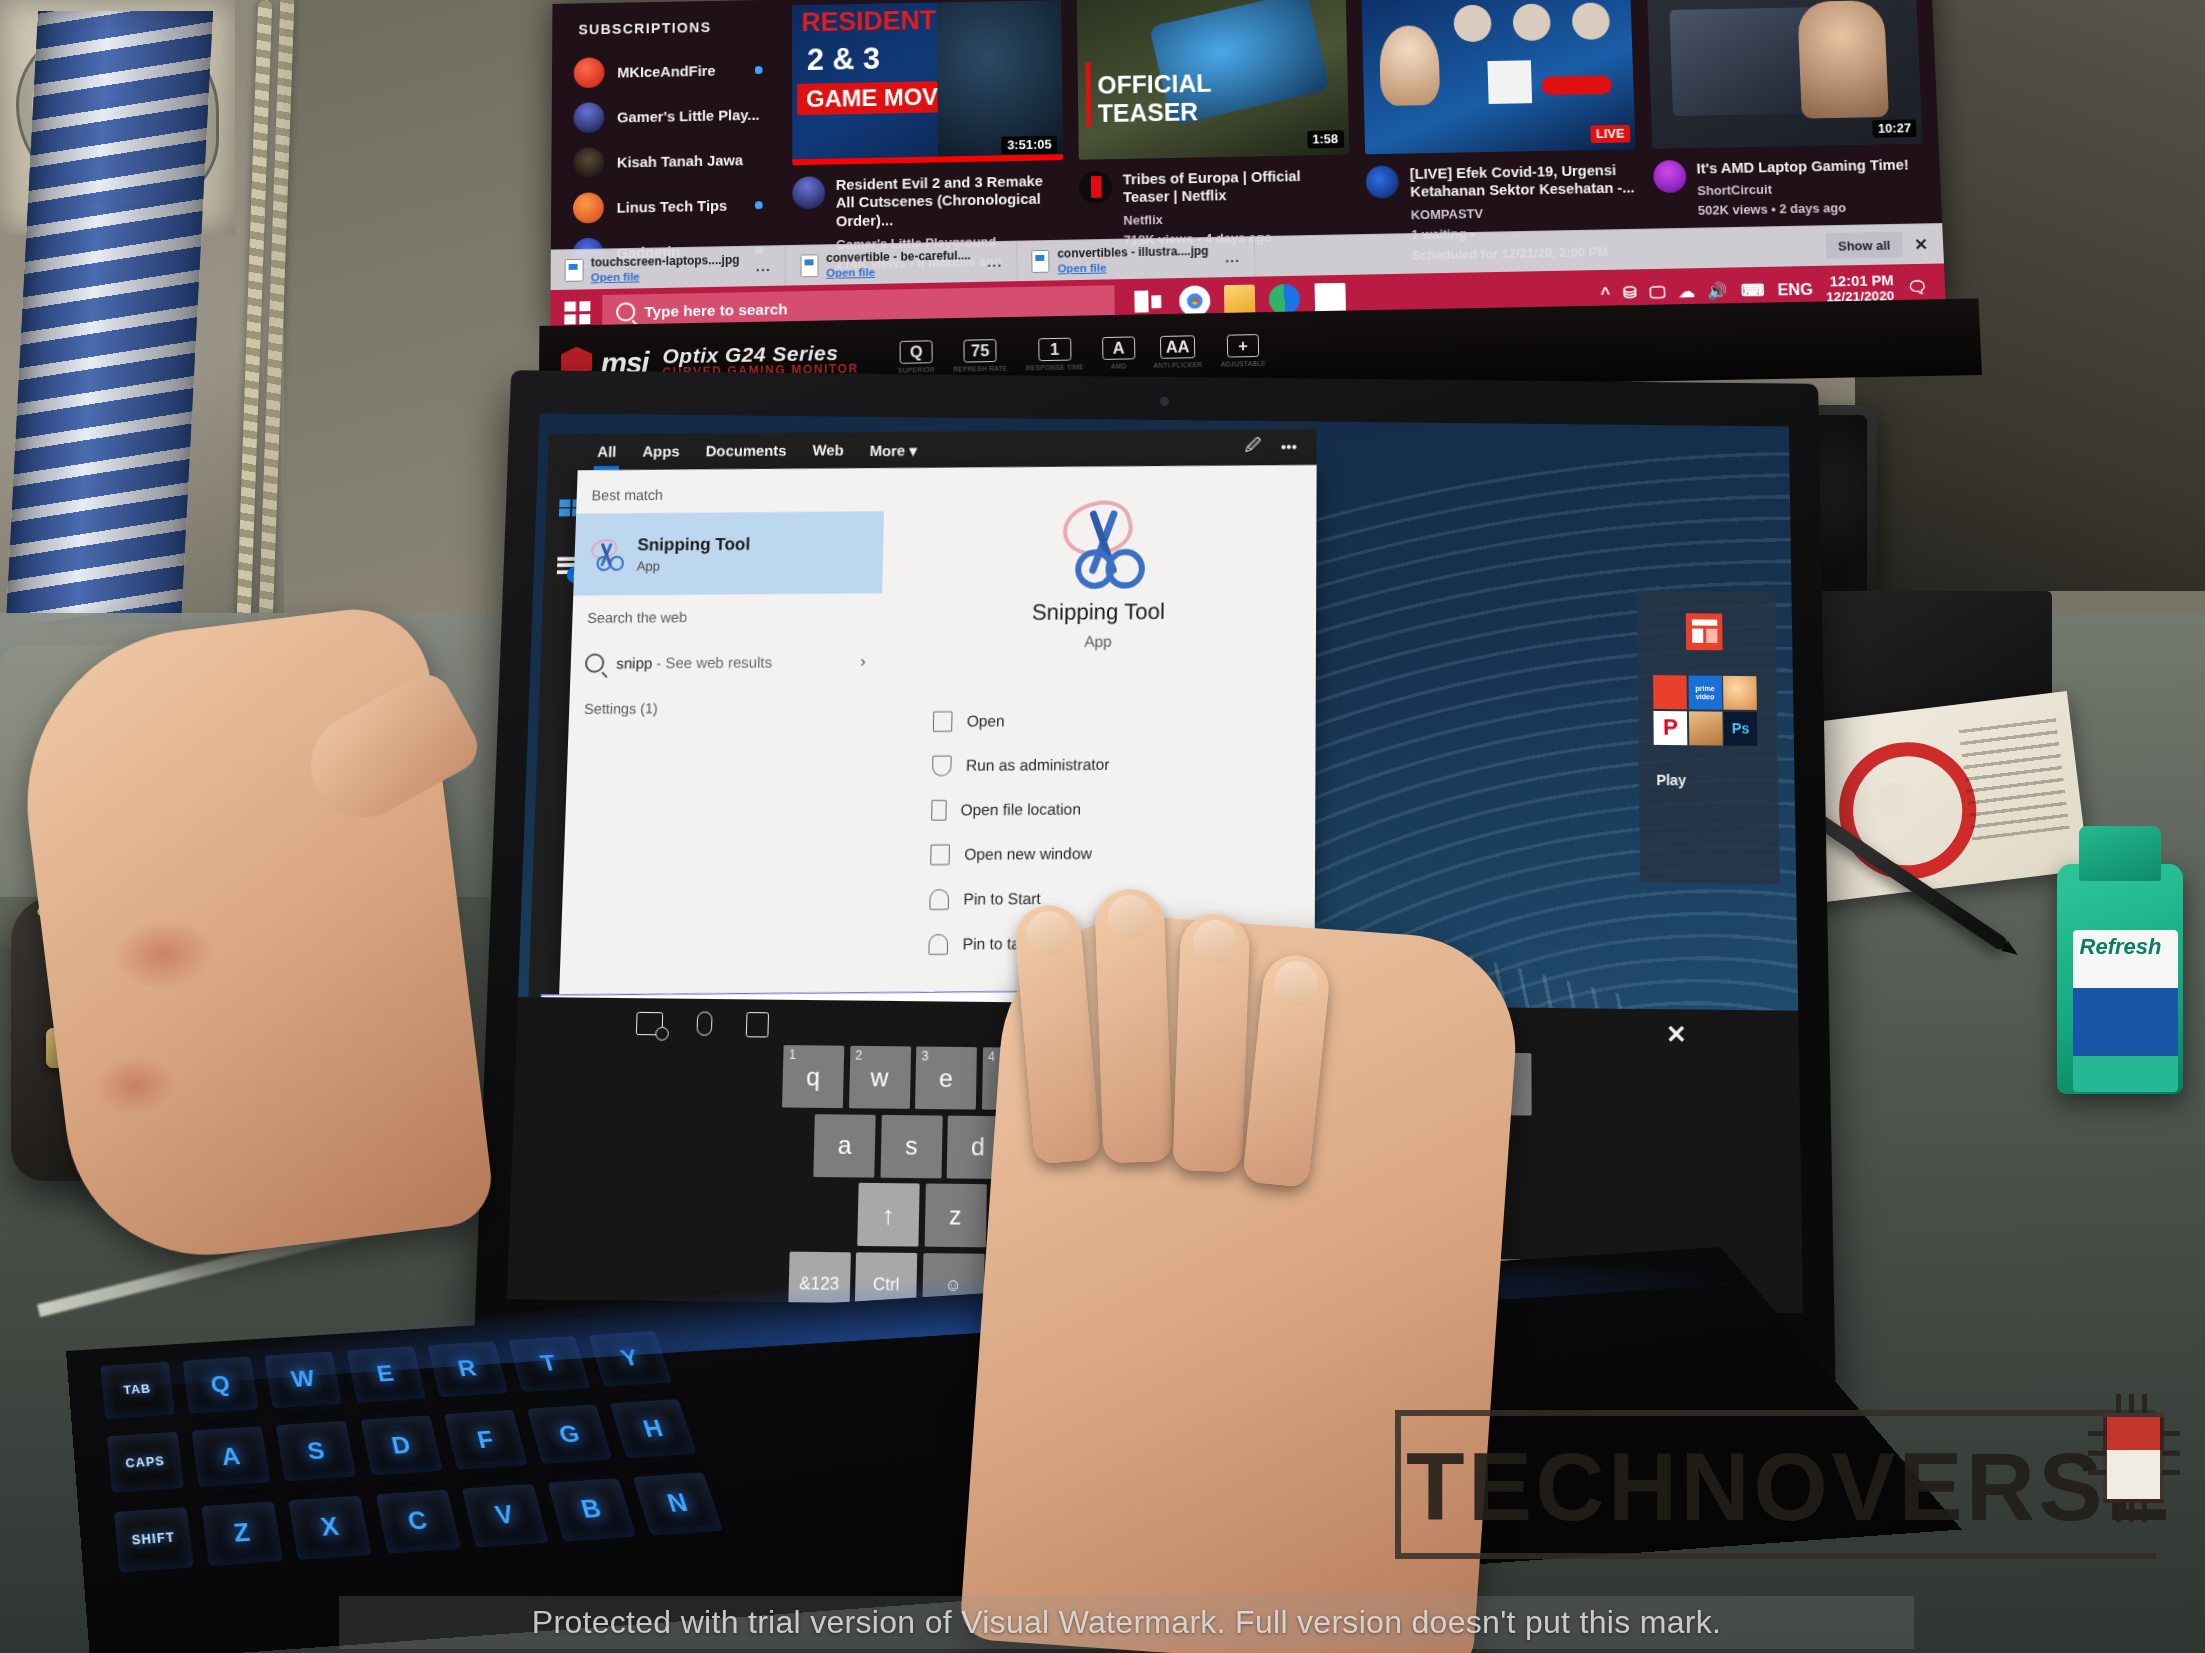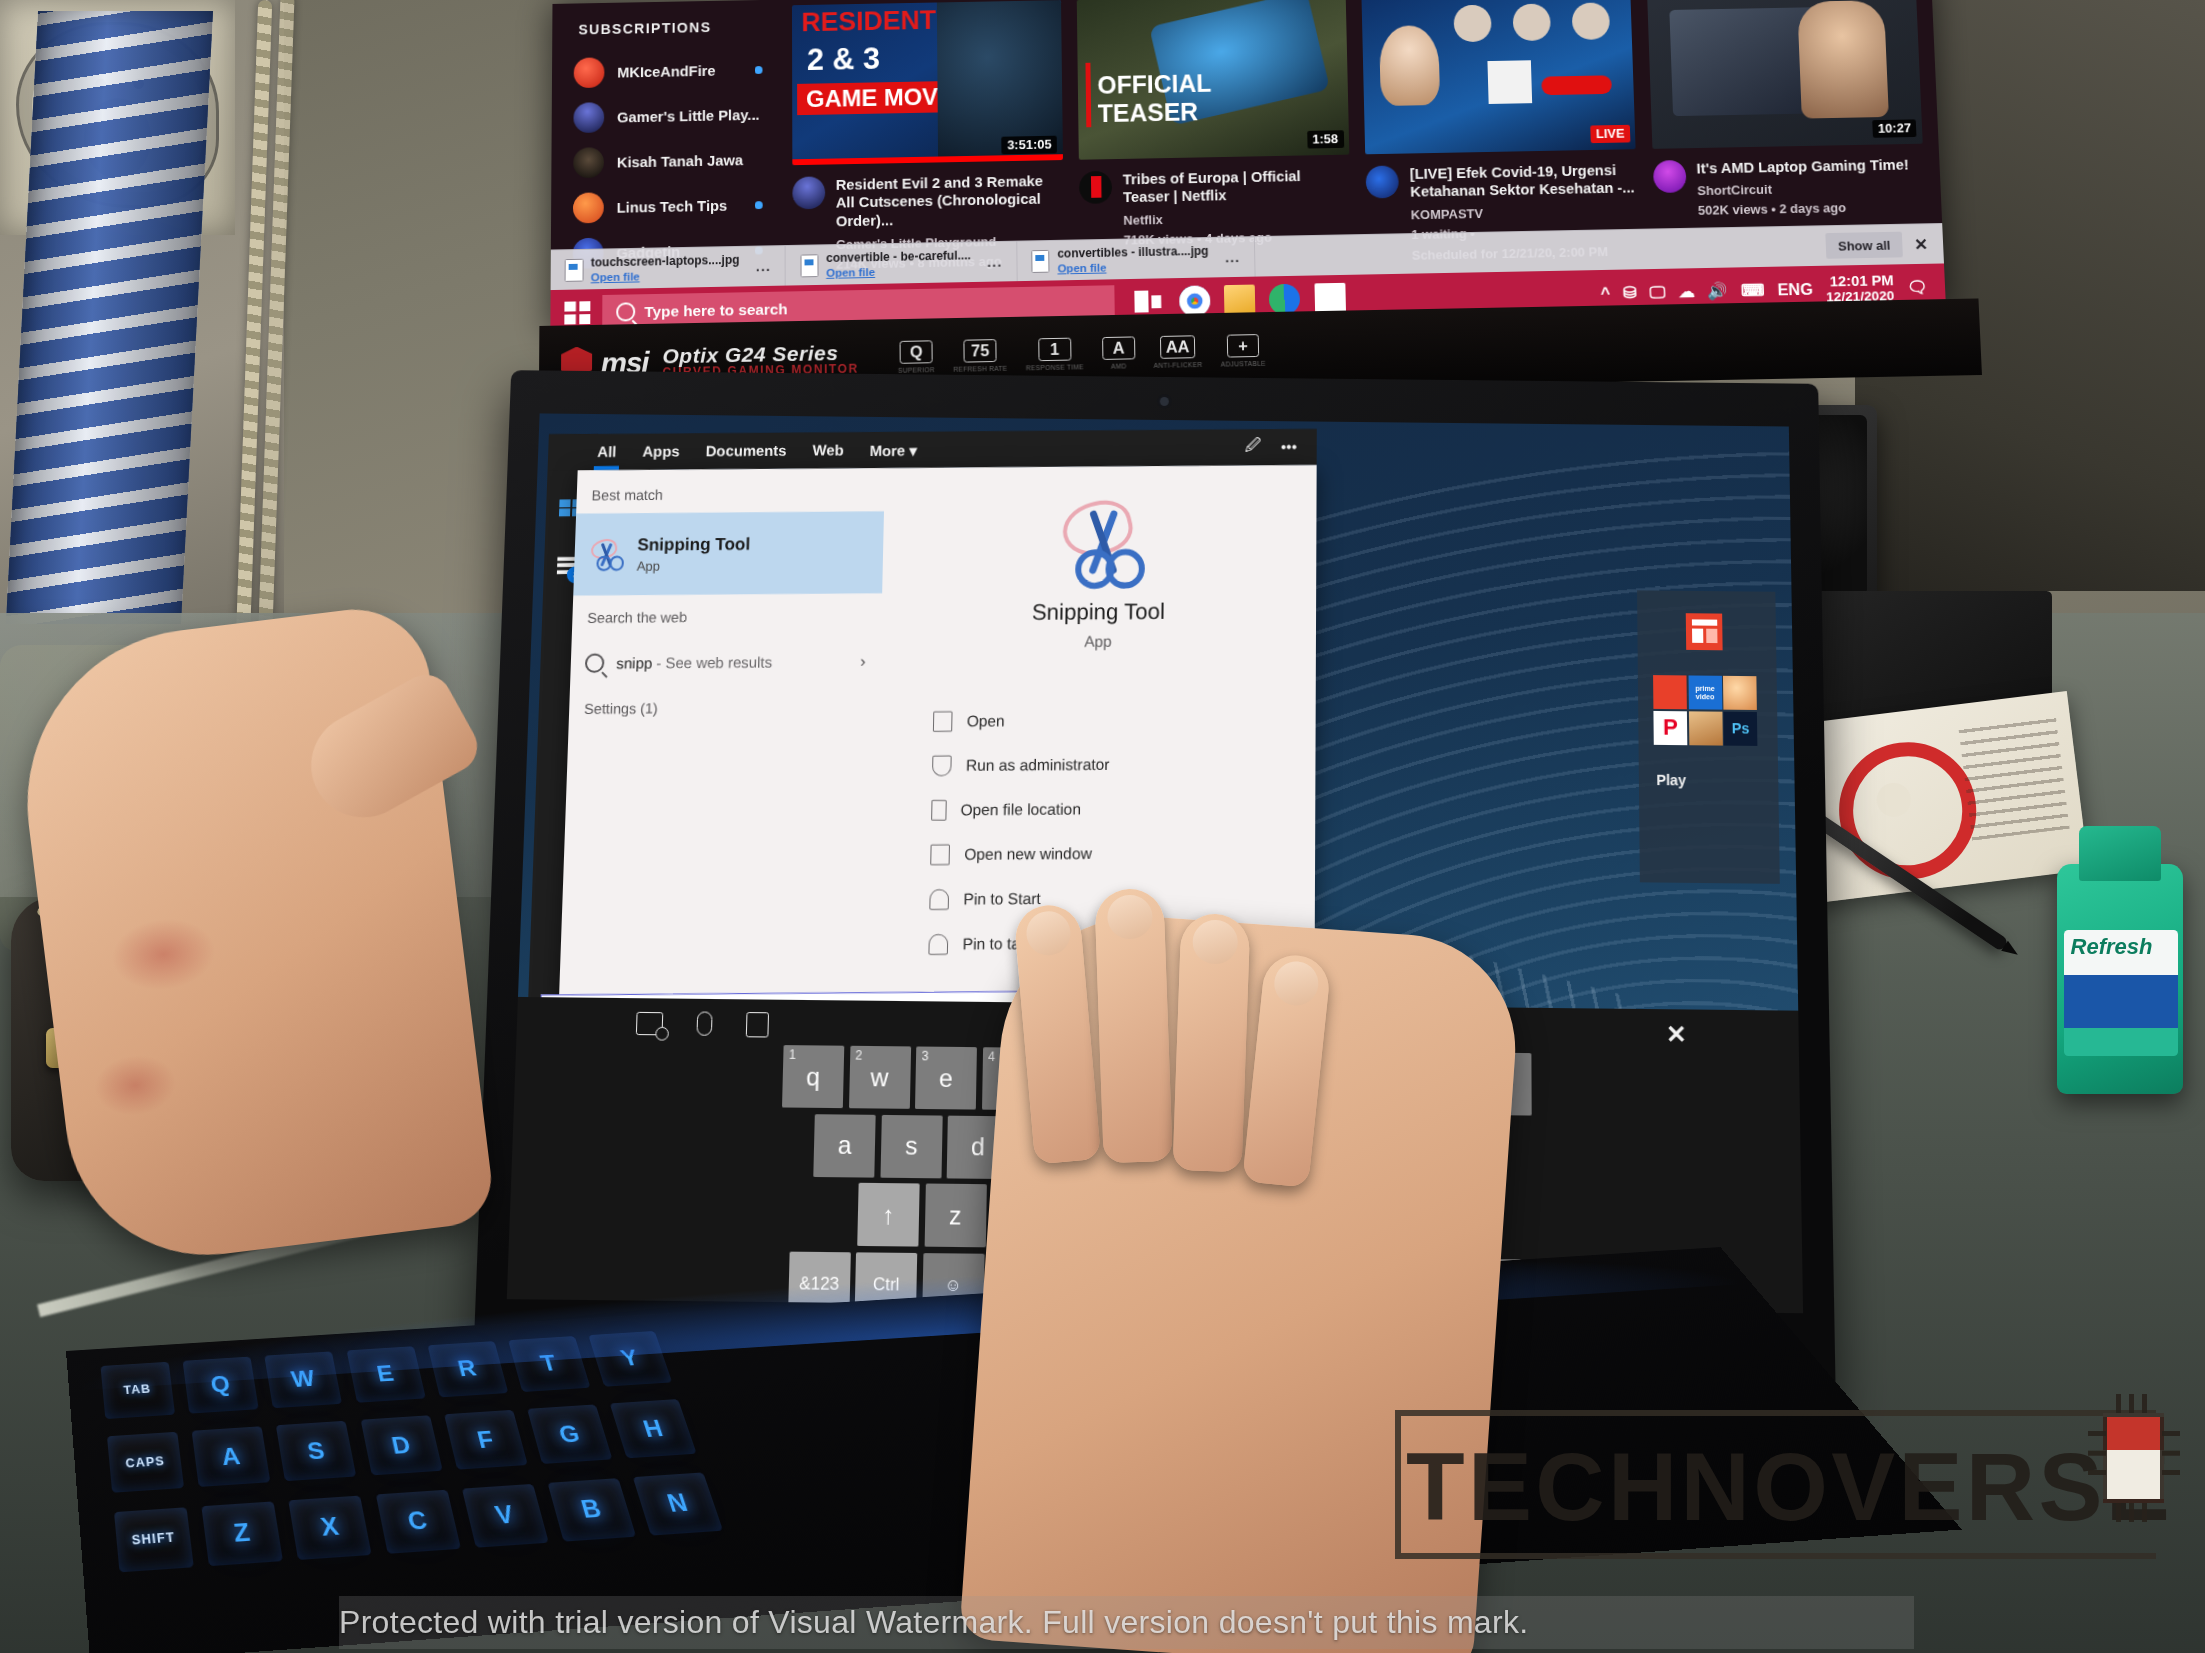--- a/index.html
+++ b/index.html
@@ -93,21 +93,21 @@
   .stylus{position:absolute;right:180px;top:875px;width:230px;height:14.2px;
     background:linear-gradient(90deg,#3d3d3d,#101010 80%);border-radius:7.7px;
     transform:rotate(34deg);box-shadow:0 5.5px 13px rgba(0,0,0,.5);}
   .stylus:after{content:"";position:absolute;right:-15.3px;top:1.1px;border-left:16.4px solid #0a0a0a;
     border-top:6px solid transparent;border-bottom:6px solid transparent;}
   .bottle{position:absolute;right:22px;top:864px;width:126px;height:230px;
     background:linear-gradient(160deg,#2ec79a,#14a87f 60%,#0c7d5e);
     border-radius:14.2px 14.2px 9.8px 9.8px;box-shadow:0 9.8px 24px rgba(0,0,0,.5);}
   .bottle .cap{position:absolute;left:22px;top:-38px;width:82px;height:55px;
     background:linear-gradient(160deg,#25b98f,#0e8b68);border-radius:7.7px 7.7px 3.3px 3.3px;}
-  .bottle .label{position:absolute;left:7px;top:66px;right:5.5px;height:126px;
+  .bottle .label{position:absolute;left:16px;top:66px;right:5.5px;height:162px;
     background:linear-gradient(180deg,#f4f7f6 0 36%,#1a56a8 36% 78%,#26b894 78% 100%);
     border-radius:4.4px;}
   .bottle .label .brand{position:absolute;top:4.4px;left:6.6px;color:#0c7d5e;
     font-size:22px;font-weight:bold;font-style:italic;}
 
   
   .monitor{position:absolute;left:550px;top:-16.4px;width:1400px;height:416px;
     transform:perspective(1422px) rotateX(3deg) rotateZ(-1.1deg);transform-origin:50% 100%;}
   .mon-screen{position:absolute;left:0;top:0;width:1400px;height:339px;
     background:#1c0d17;overflow:hidden;box-shadow:0 0 33px rgba(0,0,0,.6);}
@@ -355,21 +355,21 @@
     border:4.4px solid rgba(40,34,28,.9);}
   .chip:before,.chip:after{content:"";position:absolute;width:18.6px;height:4.4px;background:rgba(40,34,28,.9);}
   .chip:before{left:-19.7px;top:14.2px;box-shadow:0 19.7px 0 rgba(40,34,28,.9),0 39px 0 rgba(40,34,28,.9);}
   .chip:after{right:-19.7px;top:14.2px;box-shadow:0 19.7px 0 rgba(40,34,28,.9),0 39px 0 rgba(40,34,28,.9);}
   .chip .pin-top{position:absolute;left:8.8px;top:-23px;width:4.4px;height:18.6px;background:rgba(40,34,28,.9);
     box-shadow:13px 0 0 rgba(40,34,28,.9),26px 0 0 rgba(40,34,28,.9);}
   .chip .pin-bot{position:absolute;left:8.8px;bottom:-23px;width:4.4px;height:18.6px;background:rgba(40,34,28,.9);
     box-shadow:13px 0 0 rgba(40,34,28,.9),26px 0 0 rgba(40,34,28,.9);}
 
   .vwbanner{position:absolute;left:339px;top:1596px;width:1575px;height:53px;
-    background:rgba(150,150,150,.22);display:flex;align-items:center;justify-content:flex-start;}
+    background:rgba(150,150,150,.22);display:flex;align-items:center;justify-content:center;}
   .vwbanner span{color:rgba(235,235,235,.82);font-size:32px;letter-spacing:0.3px;
     text-shadow:0 1.1px 3.3px rgba(0,0,0,.5);white-space:nowrap;}
 </style>
 </head>
 <body>
 
 <div class="stage">
 
   <div class="room">
     <div class="wall-left"></div>

